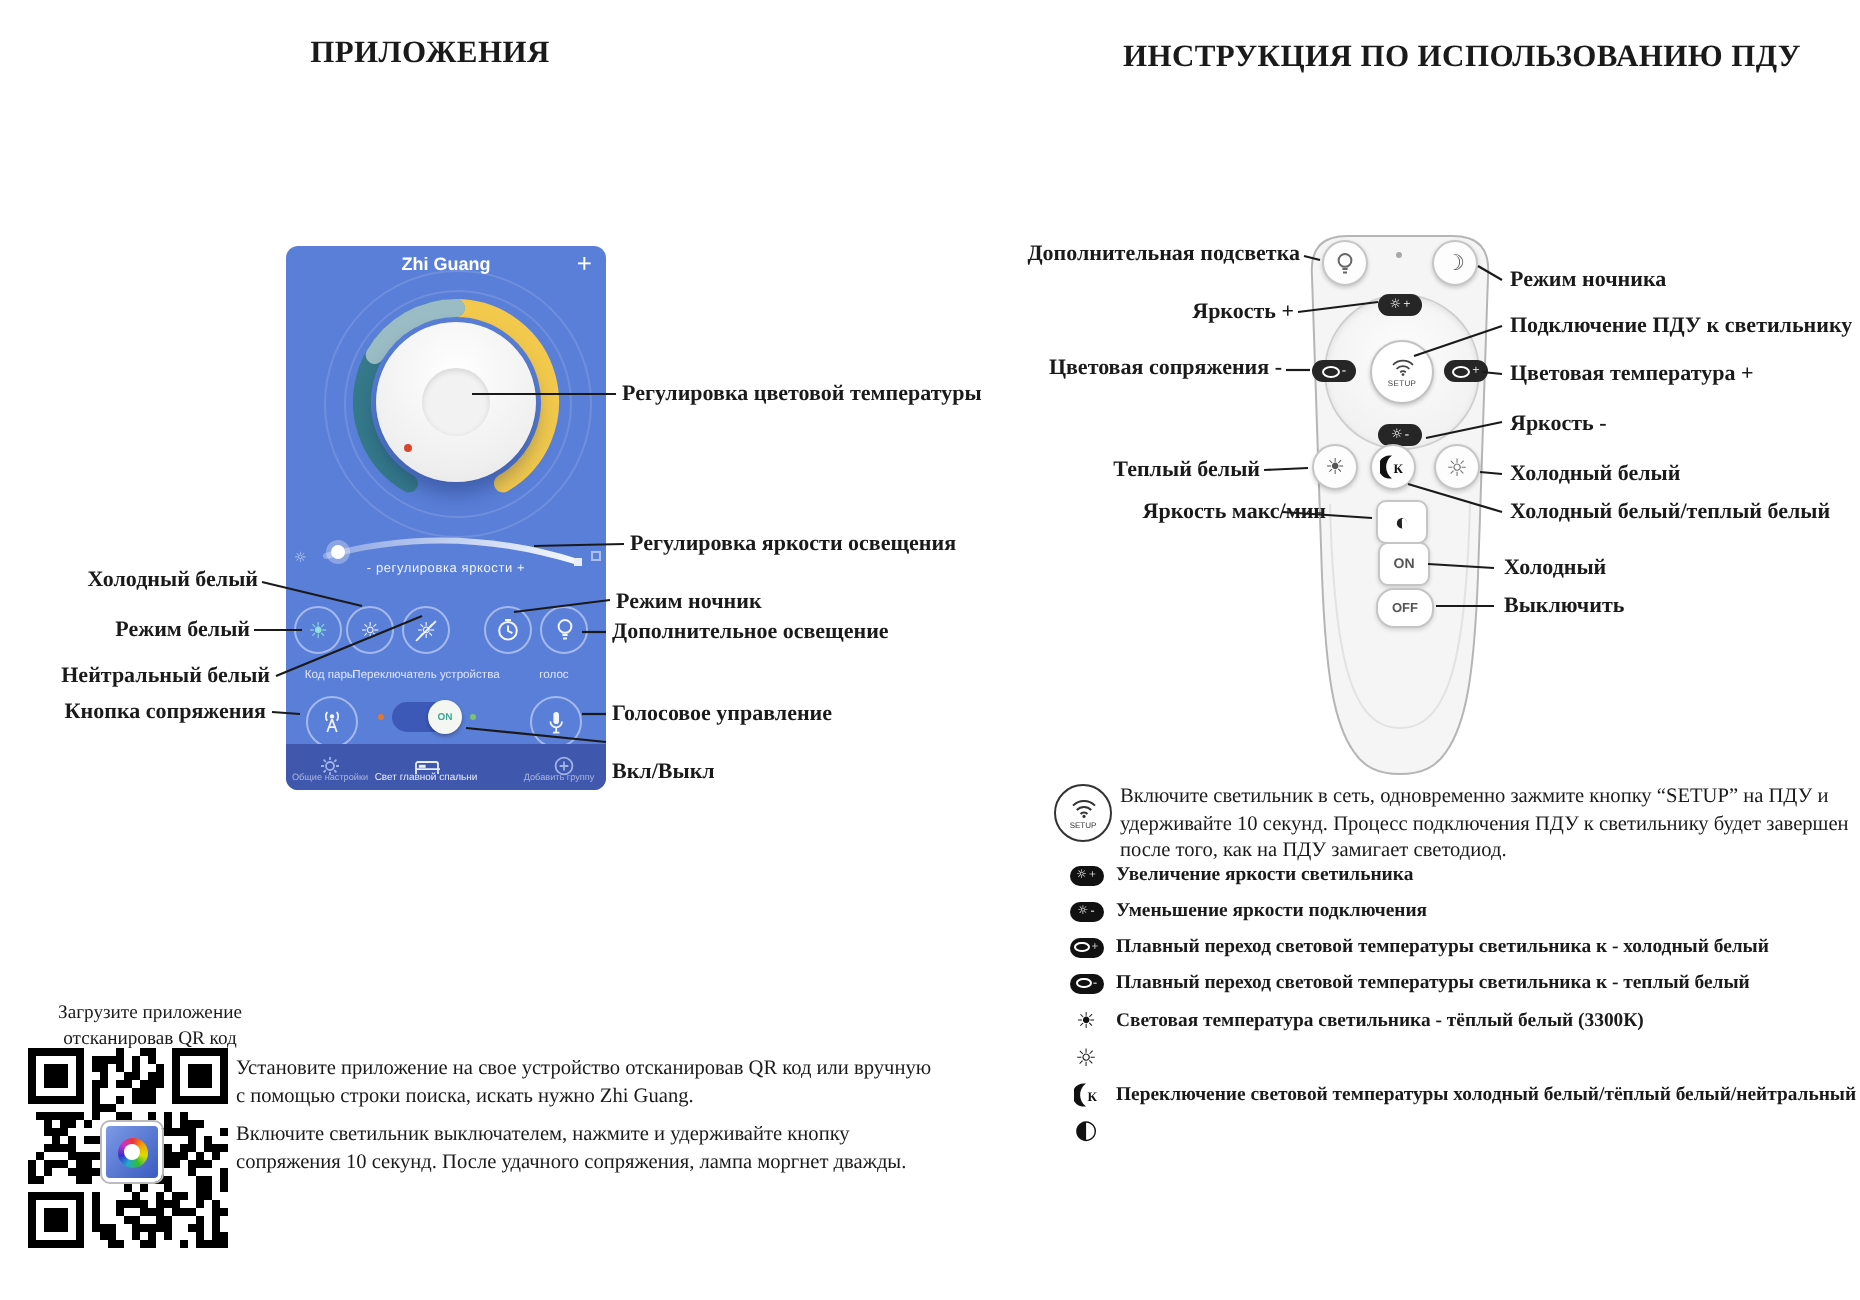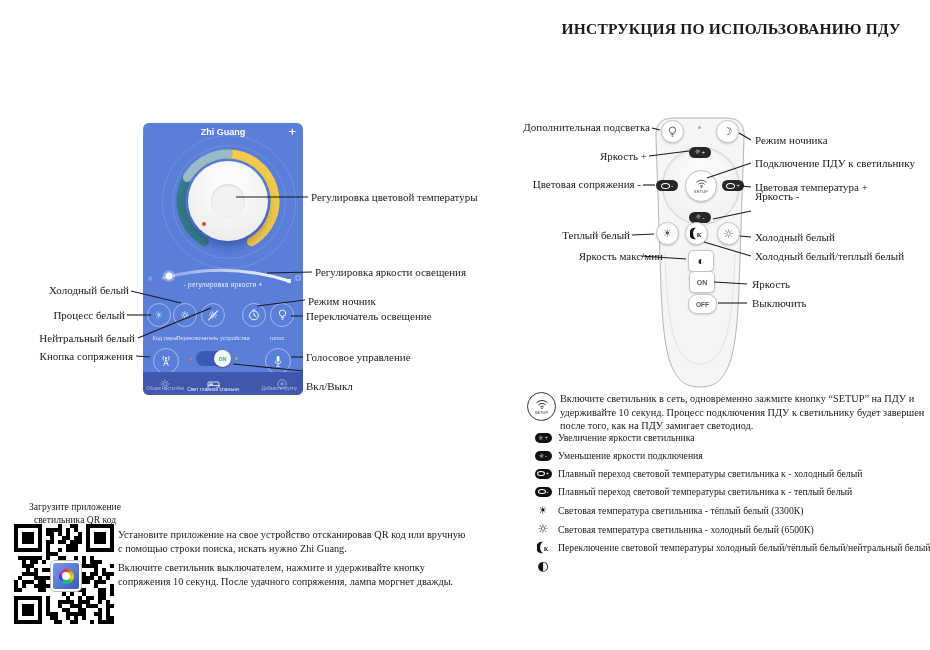--- a/index.html
+++ b/index.html
@@ -1,20 +1,20 @@
 <!DOCTYPE html>
 <html><head>
 <meta charset="utf-8">
 <style>
   html,body{margin:0;padding:0}
   body{width:930px;height:650px;position:relative;background:#fff;overflow:hidden;
        font-family:"Liberation Serif",serif;color:#1a1a1a}
   .abs{position:absolute}
   .page-title{position:absolute;font-weight:700;font-size:15.5px;line-height:21px;text-align:center;letter-spacing:.2px}
-  .callout{position:absolute;font-weight:400;font-size:11px;white-space:nowrap}
+  .callout{position:absolute;font-weight:700;font-size:11px;white-space:nowrap}
   .callout.ra{text-align:right}
   .para{position:absolute;font-weight:400;font-size:10.3px;line-height:1.32}
   .glyph{font-family:"DejaVu Sans",sans-serif;line-height:1}
   
   .phone{position:absolute;left:143px;top:123px;width:160px;height:272px;background:#5a7fd8;border-radius:6px}
   .phone .hdr{position:absolute;top:4px;left:0;width:100%;text-align:center;color:#fff;
        font-family:"Liberation Sans",sans-serif;font-size:9px;font-weight:700}
   .phone .plus{position:absolute;top:1px;right:7px;color:#fff;font-family:"Liberation Sans",sans-serif;font-size:13px;font-weight:400}
   .glow{position:absolute;border:1px solid rgba(255,255,255,.13);border-radius:50%}
   .knob{position:absolute;left:45px;top:38px;width:80px;height:80px;border-radius:50%;
@@ -50,38 +50,39 @@
   .pill .oval{display:inline-block;width:7px;height:4px;border:1px solid #fff;border-radius:50%}
   .setup-btn{position:absolute;left:37px;top:58px;width:30px;height:30px;border-radius:50%;background:#fff;
        border:1px solid #c2c2c2;box-shadow:0 1px 2px rgba(0,0,0,.2);display:flex;flex-direction:column;
        align-items:center;justify-content:center}
   .setup-btn .st{font-family:"Liberation Sans",sans-serif;font-size:4px;color:#444;letter-spacing:.2px;margin-top:1px}
   .sq-btn{position:absolute;background:#fff;border:1px solid #c5c5c5;display:flex;align-items:center;justify-content:center;
        box-shadow:0 1px 2px rgba(0,0,0,.15);font-family:"Liberation Sans",sans-serif;font-weight:700;color:#555}
   
   .leg-row{position:absolute;left:528px;display:flex;align-items:center}
   .leg-ic{width:30px;display:flex;justify-content:center;align-items:center}
-  .leg-text{font-weight:400;font-size:9.7px;white-space:nowrap}
+  .leg-text{font-weight:700;font-size:9.7px;white-space:nowrap}
   .bpill{display:inline-flex;width:17px;height:10px;border-radius:5px;background:#111;color:#fff;
        align-items:center;justify-content:center;gap:1px;font-size:6px}
   .bpill .oval{display:inline-block;width:6px;height:3.5px;border:1px solid #fff;border-radius:50%}
   .note-circle{position:absolute;left:527px;top:392px;width:27px;height:27px;border-radius:50%;border:1.3px solid #333;
        display:flex;flex-direction:column;align-items:center;justify-content:center}
   .note-circle .st{font-family:"Liberation Sans",sans-serif;font-size:4px;color:#333;margin-top:1px}
   .qr-wrap{position:absolute;left:14px;top:524px;width:100px;height:100px;background:#fff}
   .qr-icon{position:absolute;left:51px;top:561px;width:26px;height:26px;border:2px solid #fff;outline:1px solid #bbb;
        border-radius:4px;background:linear-gradient(135deg,#7d9ae6,#3a5bc0);display:flex;align-items:center;justify-content:center}
   .qr-icon .ring{width:15px;height:15px;border-radius:50%;
        background:conic-gradient(#e33,#ea0,#dd0,#3b3,#2ac,#33c,#c3c,#e33);display:flex;align-items:center;justify-content:center}
   .qr-icon .core{width:8px;height:8px;border-radius:50%;background:#fff}
 </style>
 </head>
 <body>
 
 <div class="page-title" style="left:55px;top:16px;width:320px">
+  <div>ПРИЛОЖЕНИЯ</div>
 </div>
 <div class="page-title" style="left:540px;top:18px;width:382px">ИНСТРУКЦИЯ ПО ИСПОЛЬЗОВАНИЮ ПДУ</div>
 
 <div class="phone">
   <div class="hdr">Zhi Guang</div>
   <div class="plus">+</div>
 
   <div class="glow" style="left:19px;top:12px;width:132px;height:132px"></div>
   <div class="glow" style="left:29px;top:22px;width:112px;height:112px"></div>
 
@@ -174,27 +175,27 @@
         <path d="M5,2.8 V7.2 M2.8,5 H7.2" stroke="#9fb3e8" stroke-width="0.9"></path>
       </svg>
     </div>
     <div class="tab-label" style="left:0;width:44px">Общие настройки</div>
     <div class="tab-label" style="left:30px;width:80px;color:rgba(255,255,255,.9);font-size:5px">Свет главной спальни</div>
     <div class="tab-label" style="left:113px;width:47px">Добавить группу</div>
   </div>
 </div>
 
 <div class="callout ra" style="left:30px;top:284px;width:99px">Холодный белый</div>
-<div class="callout ra" style="left:26px;top:309px;width:99px">Процесс белый</div>
+<div class="callout ra" style="left:26px;top:309px;width:99px">Режим белый</div>
 <div class="callout ra" style="left:15px;top:332px;width:120px">Нейтральный белый</div>
 <div class="callout ra" style="left:18px;top:350px;width:115px">Кнопка сопряжения</div>
 <div class="callout" style="left:311px;top:191px">Регулировка цветовой температуры</div>
 <div class="callout" style="left:315px;top:266px">Регулировка яркости освещения</div>
 <div class="callout" style="left:308px;top:295px">Режим ночник</div>
-<div class="callout" style="left:306px;top:310px">Переключатель освещение</div>
+<div class="callout" style="left:306px;top:310px">Дополнительное освещение</div>
 <div class="callout" style="left:306px;top:351px">Голосовое управление</div>
 <div class="callout" style="left:306px;top:380px">Вкл/Выкл</div>
 
 <div class="remote">
   <svg width="104" height="282">
     <path d="M26,6 L78,6 C91,6 97,12 96,26 L91,176 C89,226 85,250 75,264 C70,271.5 63,275 52,275
              C41,275 34,271.5 29,264 C19,250 15,226 13,176 L8,26 C7,12 13,6 26,6 Z" fill="#f5f5f5" stroke="#b5b5b5" stroke-width="1"></path>
     <path d="M17,140 C19,215 27,252 52,252 C77,252 85,215 87,140" fill="none" stroke="#e2e2e2" stroke-width="1"></path>
   </svg>
 
@@ -255,24 +256,24 @@
 </div>
 
 <div class="callout ra" style="left:450px;top:121px;width:200px">Дополнительная подсветка</div>
 <div class="callout ra" style="left:447px;top:150px;width:200px">Яркость +</div>
 <div class="callout ra" style="left:441px;top:178px;width:200px">Цветовая сопряжения -</div>
 <div class="callout ra" style="left:430px;top:229px;width:200px">Теплый белый</div>
 <div class="callout ra" style="left:463px;top:250px;width:200px">Яркость макс/мин</div>
 <div class="callout" style="left:755px;top:134px">Режим ночника</div>
 <div class="callout" style="left:755px;top:157px">Подключение ПДУ к светильнику</div>
 <div class="callout" style="left:755px;top:181px">Цветовая температура +</div>
-<div class="callout" style="left:755px;top:190px">Яркость -</div>
+<div class="callout" style="left:755px;top:206px">Яркость -</div>
 <div class="callout" style="left:755px;top:231px">Холодный белый</div>
 <div class="callout" style="left:755px;top:250px">Холодный белый/теплый белый</div>
-<div class="callout" style="left:752px;top:278px">Яркость</div>
+<div class="callout" style="left:752px;top:278px">Холодный</div>
 <div class="callout" style="left:752px;top:297px">Выключить</div>
 
 <div class="note-circle">
   <svg width="14" height="10">
     <path d="M1.5,3.8 a7.6,7.6 0 0 1 11,0 M3.4,6 a5,5 0 0 1 7.2,0 M5.3,8 a2.2,2.2 0 0 1 3.4,0" stroke="#333" fill="none" stroke-width="1"></path>
     <circle cx="7" cy="9.2" r="0.8" fill="#333"></circle>
   </svg>
   <span class="st">SETUP</span>
 </div>
 <div class="para" style="left:560px;top:392px;width:366px">Включите светильник в сеть, одновременно зажмите кнопку “SETUP” на ПДУ и удерживайте 10 секунд. Процесс подключения ПДУ к светильнику будет завершен после того, как на ПДУ замигает светодиод.</div>
@@ -300,38 +301,37 @@
       <span class="bpill"><span class="oval"></span>-</span>
     </span>
   <span class="leg-text">Плавный переход световой температуры светильника к - теплый белый</span>
 </div>
 <div class="leg-row" style="top:505px">
   <span class="leg-ic glyph" style="font-size:11px;color:#111">☀</span>
   <span class="leg-text">Световая температура светильника - тёплый белый (3300К)</span>
 </div>
 <div class="leg-row" style="top:523px">
   <span class="leg-ic glyph" style="font-size:12px;color:#222">☼</span>
-  <span class="leg-text">Световая температура светильника - холодный белый (6500К)</span>
 </div>
 <div class="leg-row" style="top:541px">
   <span class="leg-ic">
     <svg width="13" height="13">
         <path d="M6,.8 A5.8,5.8 0 1 0 6,12.2 A7,7 0 0 1 6,.8" fill="#111"></path>
         <text x="6.8" y="9.6" font-size="6.5" font-weight="bold" fill="#111" font-family="Liberation Serif">К</text>
       </svg>
   </span>
   <span class="leg-text">Переключение световой температуры холодный белый/тёплый белый/нейтральный белый</span>
 </div>
 <div class="leg-row" style="top:559px">
   <span class="leg-ic glyph" style="font-size:13px;color:#111">◐</span>
 </div>
 
 <div class="para" style="left:10px;top:501px;width:130px;text-align:center;font-size:9.6px">
   <div>Загрузите приложение</div>
-  <div>светильника QR код</div>
+  <div>отсканировав QR код</div>
 </div>
 <div class="qr-wrap">
   <svg id="qr-svg" width="100" height="100">
       <rect x="44" y="0" width="4" height="4" fill="#000"></rect>
       <rect x="56" y="0" width="4" height="4" fill="#000"></rect>
       <rect x="60" y="0" width="4" height="4" fill="#000"></rect>
       <rect x="32" y="4" width="4" height="4" fill="#000"></rect>
       <rect x="36" y="4" width="4" height="4" fill="#000"></rect>
       <rect x="40" y="4" width="4" height="4" fill="#000"></rect>
       <rect x="44" y="4" width="4" height="4" fill="#000"></rect>

